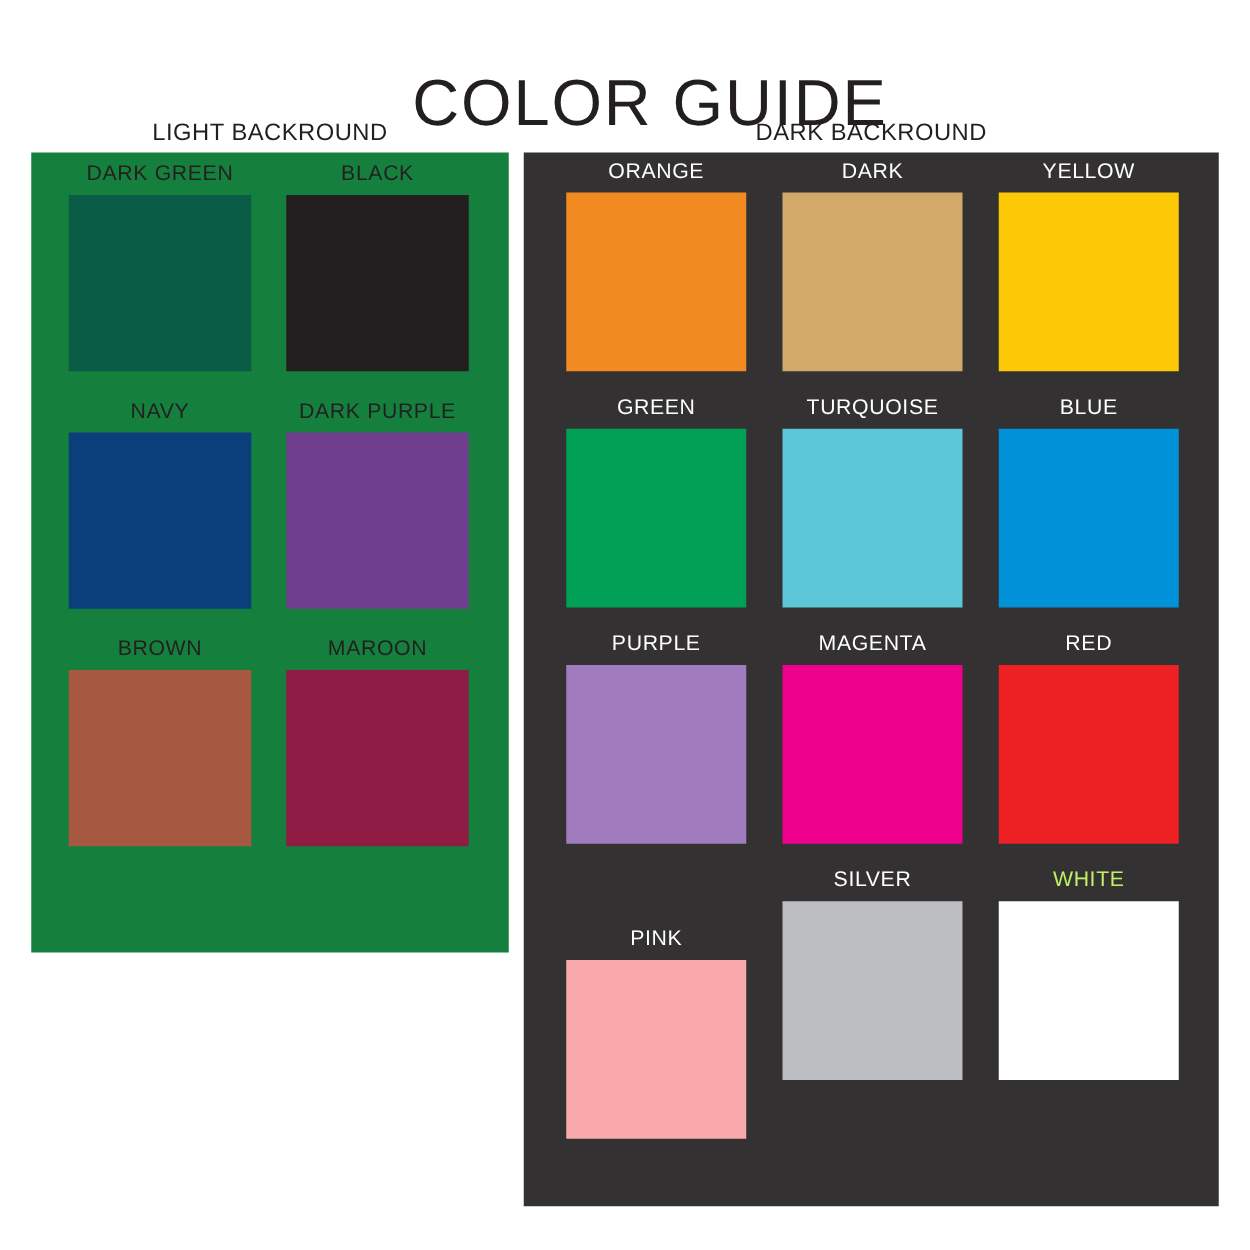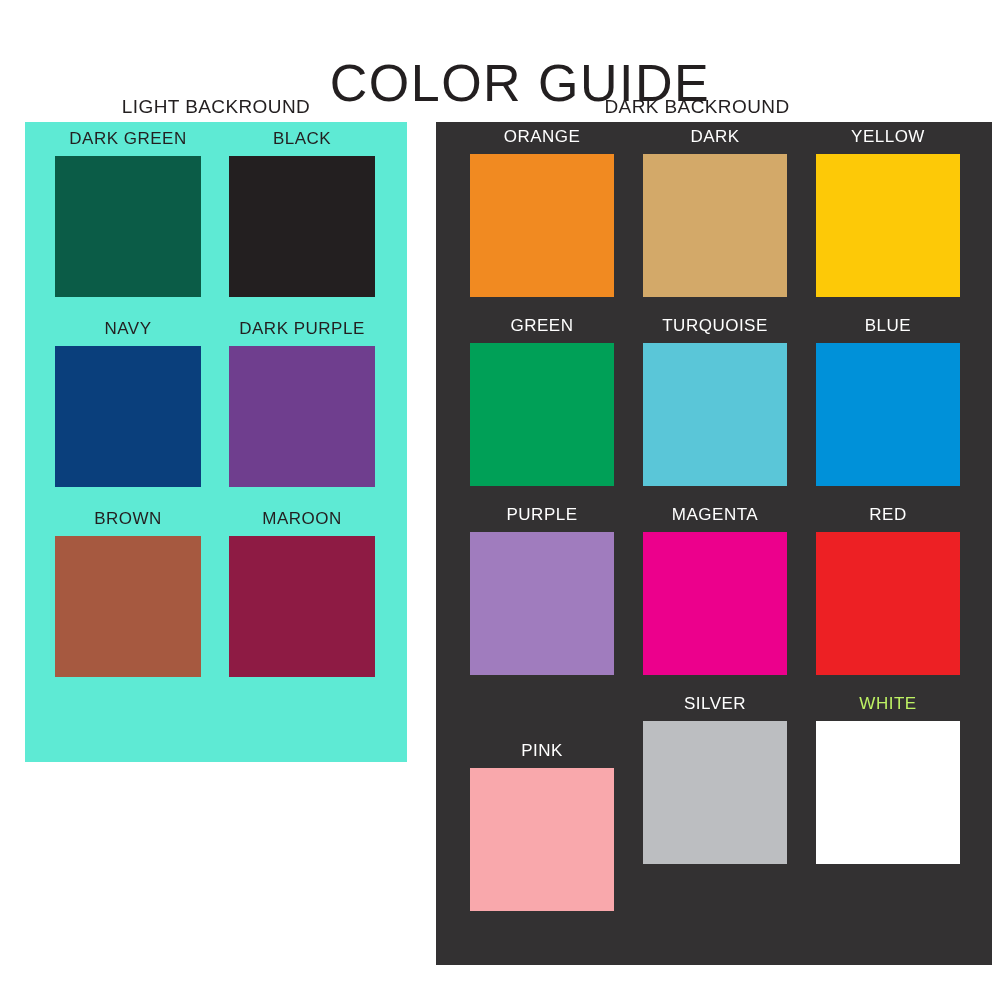--- a/index.html
+++ b/index.html
@@ -58,21 +58,21 @@
     box-sizing: border-box;
   }
   #panel-light {
     left: 25px;
     top: 122px;
     width: 382px;
     height: 640px;
     background: #d1d3d4;
   }
   #panel-dark {
-    left: 436px;
+    left: 419px;
     top: 122px;
     width: 556px;
     height: 843px;
     background: #333132;
   }
 
   
   .swatch-grid {
     position: absolute;
     display: grid;
@@ -120,21 +120,21 @@
 </style>
 </head>
 <body style="background: rgb(255, 255, 255);">
 
 <h1 id="page-title" style="color: rgb(35, 31, 32);">COLOR GUIDE</h1>
 
 <div class="section-header" id="header-light">LIGHT BACKROUND</div>
 
 <div class="section-header" id="header-dark">DARK BACKROUND</div>
 
-<div class="panel" id="panel-light" style="background: #5eead4;">
+<div class="panel" id="panel-light" style="background: #15803d;">
   <div class="swatch-grid" id="grid-light">
       <div class="swatch-cell">
         <div class="swatch-label" style="color: rgb(35, 31, 32);">DARK GREEN</div>
         <div class="swatch-chip" style="background: rgb(11, 92, 71);"></div>
       </div>
       <div class="swatch-cell">
         <div class="swatch-label" style="color: rgb(35, 31, 32);">BLACK</div>
         <div class="swatch-chip" style="background: rgb(35, 31, 32);"></div>
       </div>
       <div class="swatch-cell">

